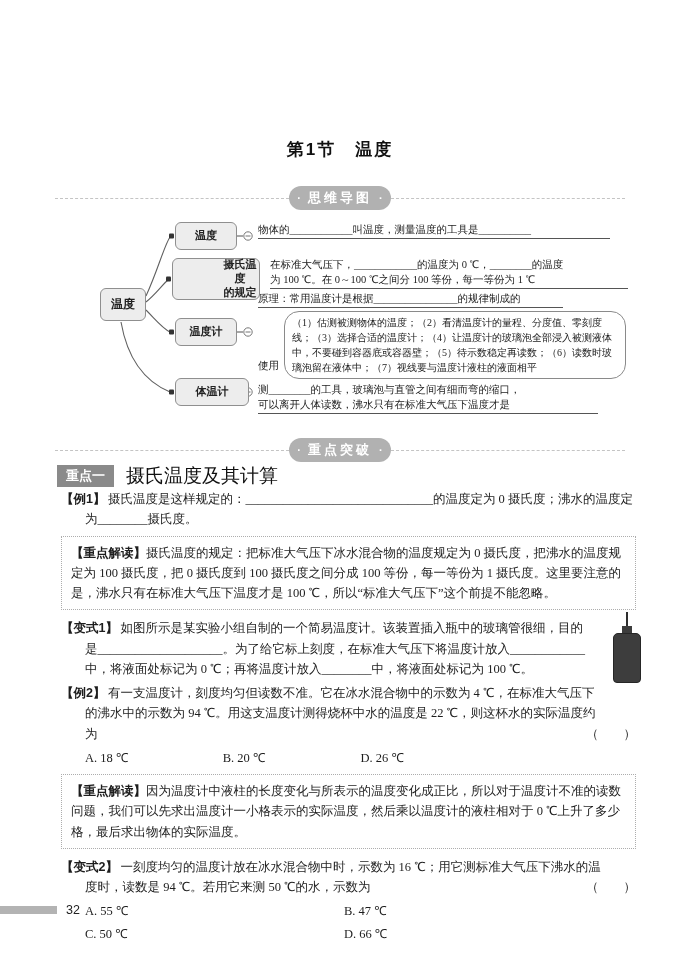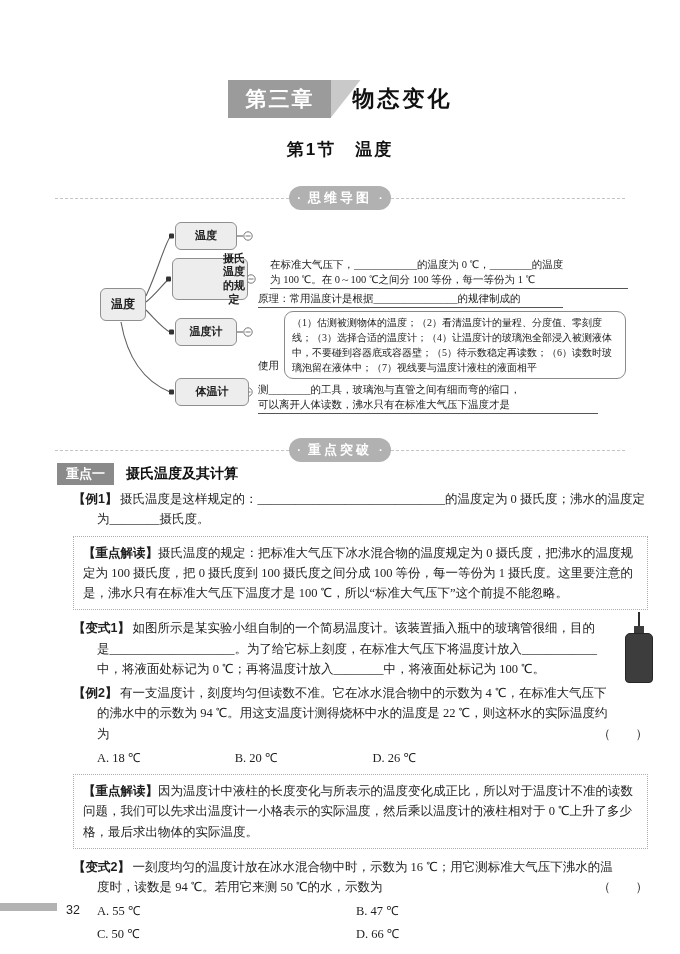--- a/index.html
+++ b/index.html
@@ -34,66 +34,59 @@
     font-size:10.5px; color:#222; }
   .mm-svg { position:absolute; inset:0; }
   .mnode { position:absolute; background:#ededed; border:1px solid #8f8f8f;
     border-radius:6px; text-align:center; font-size:11px; font-weight:600;
     display:flex; align-items:center; justify-content:center; line-height:1.25;
     white-space:pre-line; }
   .mm-block { position:absolute; line-height:1.45; }
   .uline { border-bottom:1px solid #555; display:block; padding-bottom:1px; }
   .usage-row { display:flex; align-items:flex-end; gap:5px; margin-top:3px; }
   .usage-label { flex:0 0 auto; padding-bottom:6px; }
-  .usage-box { flex:1; border:1px solid #8a8a8a; border-radius:9px;
+  .usage-box { flex:1; border:1px solid #8a8a8a; border-radius:15px;
     padding:3px 7px; font-size:10px; line-height:1.5; }
   
   .keypoint-row { position:absolute; top:463px; left:57px; display:flex;
     align-items:center; gap:12px; }
   .keypoint-badge { background:#8a8a8a; color:#fff; padding:2px 9px;
     font-family:"Liberation Sans", sans-serif; font-weight:bold; font-size:13px; }
-  .keypoint-title { font-family:"Liberation Sans", sans-serif; font-weight:bold;
-    font-size:14px; color:#111; }
-  
-  .flow { position:absolute; top:489px; left:73px; width:575px;
+  .keypoint-title { font-family:"Liberation Sans", sans-serif; font-weight:normal;
+    font-size:19px; color:#111; }
+  
+  .flow { position:absolute; top:489px; left:61px; width:575px;
     font-size:12.5px; line-height:1.62; }
   .flow p { overflow-wrap:anywhere; }
   .para { padding-left:24px; text-indent:-24px; margin-bottom:4px; }
   .qlabel { font-weight:bold; font-family:"Liberation Sans", sans-serif; }
   .reading-box { border:1px dotted #adadad; padding:6px 9px; margin:6px 0 8px 0; }
   .qblock { position:relative; margin-bottom:4px; }
   .qtext { position:relative; padding-right:34px; }
   .paren { position:absolute; right:0; bottom:0; }
   .opts4 { display:flex; padding-left:24px; }
   .opts4 span { width:25%; }
   .opts2 { display:grid; grid-template-columns:47% 53%; padding-left:24px; row-gap:2px; }
   
   .v1 { position:relative; padding-right:42px; }
   .bottle { position:absolute; right:-8px; top:-6px; width:34px; height:78px; }
   .bottle-tube { position:absolute; left:16px; top:0; width:2px; height:15px; background:#2e2e2e; }
   .bottle-neck { position:absolute; left:12px; top:14px; width:10px; height:8px; background:#3d3d3d; }
   .bottle-body { position:absolute; left:3px; top:21px; width:28px; height:50px;
     background:#3d3d3d; border:1px solid #262626; border-radius:5px 5px 4px 4px; }
   
-  .footer { position:absolute; top:903px; left:0; display:flex; align-items:flex-start; gap:9px; }
+  .footer { position:absolute; top:903px; left:0; display:flex; align-items:center; gap:9px; }
   .footer-bar { width:57px; height:8px; background:#b3b3b3; }
   .footer-num { font-family:"Liberation Sans", sans-serif; font-size:12.5px; color:#222; }
 </style>
 </head>
 <body>
 
 <div class="page">
 
-  <div class="chapter-row">
-    <span class="chapter-banner">
-      <span>第三章</span>
-      <span class="chapter-tail"></span>
-    </span>
-    <span class="chapter-title">物态变化</span>
-  </div>
   <div class="section-title">第1节　温度</div>
 
   <div class="divider" style="top:186px;">
     <span class="divider-badge">
       <span class="dot">·</span>
       <span>思维导图</span>
       <span class="dot">·</span>
     </span>
   </div>
 
@@ -122,25 +115,28 @@
         <line x1="248.5" y1="69" x2="253.5" y2="69" stroke="#777"></line>
         <circle cx="248" cy="122" r="4.2" fill="#fff" stroke="#777"></circle>
         <line x1="245.5" y1="122" x2="250.5" y2="122" stroke="#777"></line>
         <circle cx="248" cy="182" r="4.2" fill="#fff" stroke="#777"></circle>
         <line x1="245.5" y1="182" x2="250.5" y2="182" stroke="#777"></line>
       </g>
     </svg>
 
     <div class="mnode" style="left:100px; top:78px; width:46px; height:33px; font-size:12px;">温度</div>
     <div class="mnode" style="left:175px; top:12px; width:62px; height:28px;">温度</div>
-    <div class="mnode" style="left:172px; top:48px; width:76px; height:42px;padding-left:48px;">摄氏温度
+    <div class="mnode" style="left:172px; top:48px; width:88px; height:42px;padding-left:48px;">摄氏温度
 的规定</div>
     <div class="mnode" style="left:175px; top:108px; width:62px; height:28px;">温度计</div>
     <div class="mnode" style="left:175px; top:168px; width:74px; height:28px;">体温计</div>
 
+    <div class="mm-block" style="left:258px; top:12px; width:352px;">
+      <span class="uline">物体的____________叫温度，测量温度的工具是__________</span>
+    </div>
 
     <div class="mm-block" style="left:270px; top:47px; width:358px;">
       <span>在标准大气压下，____________的温度为 0 ℃，________的温度</span>
       <span class="uline">为 100 ℃。在 0～100 ℃之间分 100 等份，每一等份为 1 ℃</span>
     </div>
 
     <div class="mm-block" style="left:258px; top:81px; width:368px;">
       <span class="uline" style="width:305px;">原理：常用温度计是根据________________的规律制成的</span>
       <div class="usage-row">
         <span class="usage-label">使用</span>

